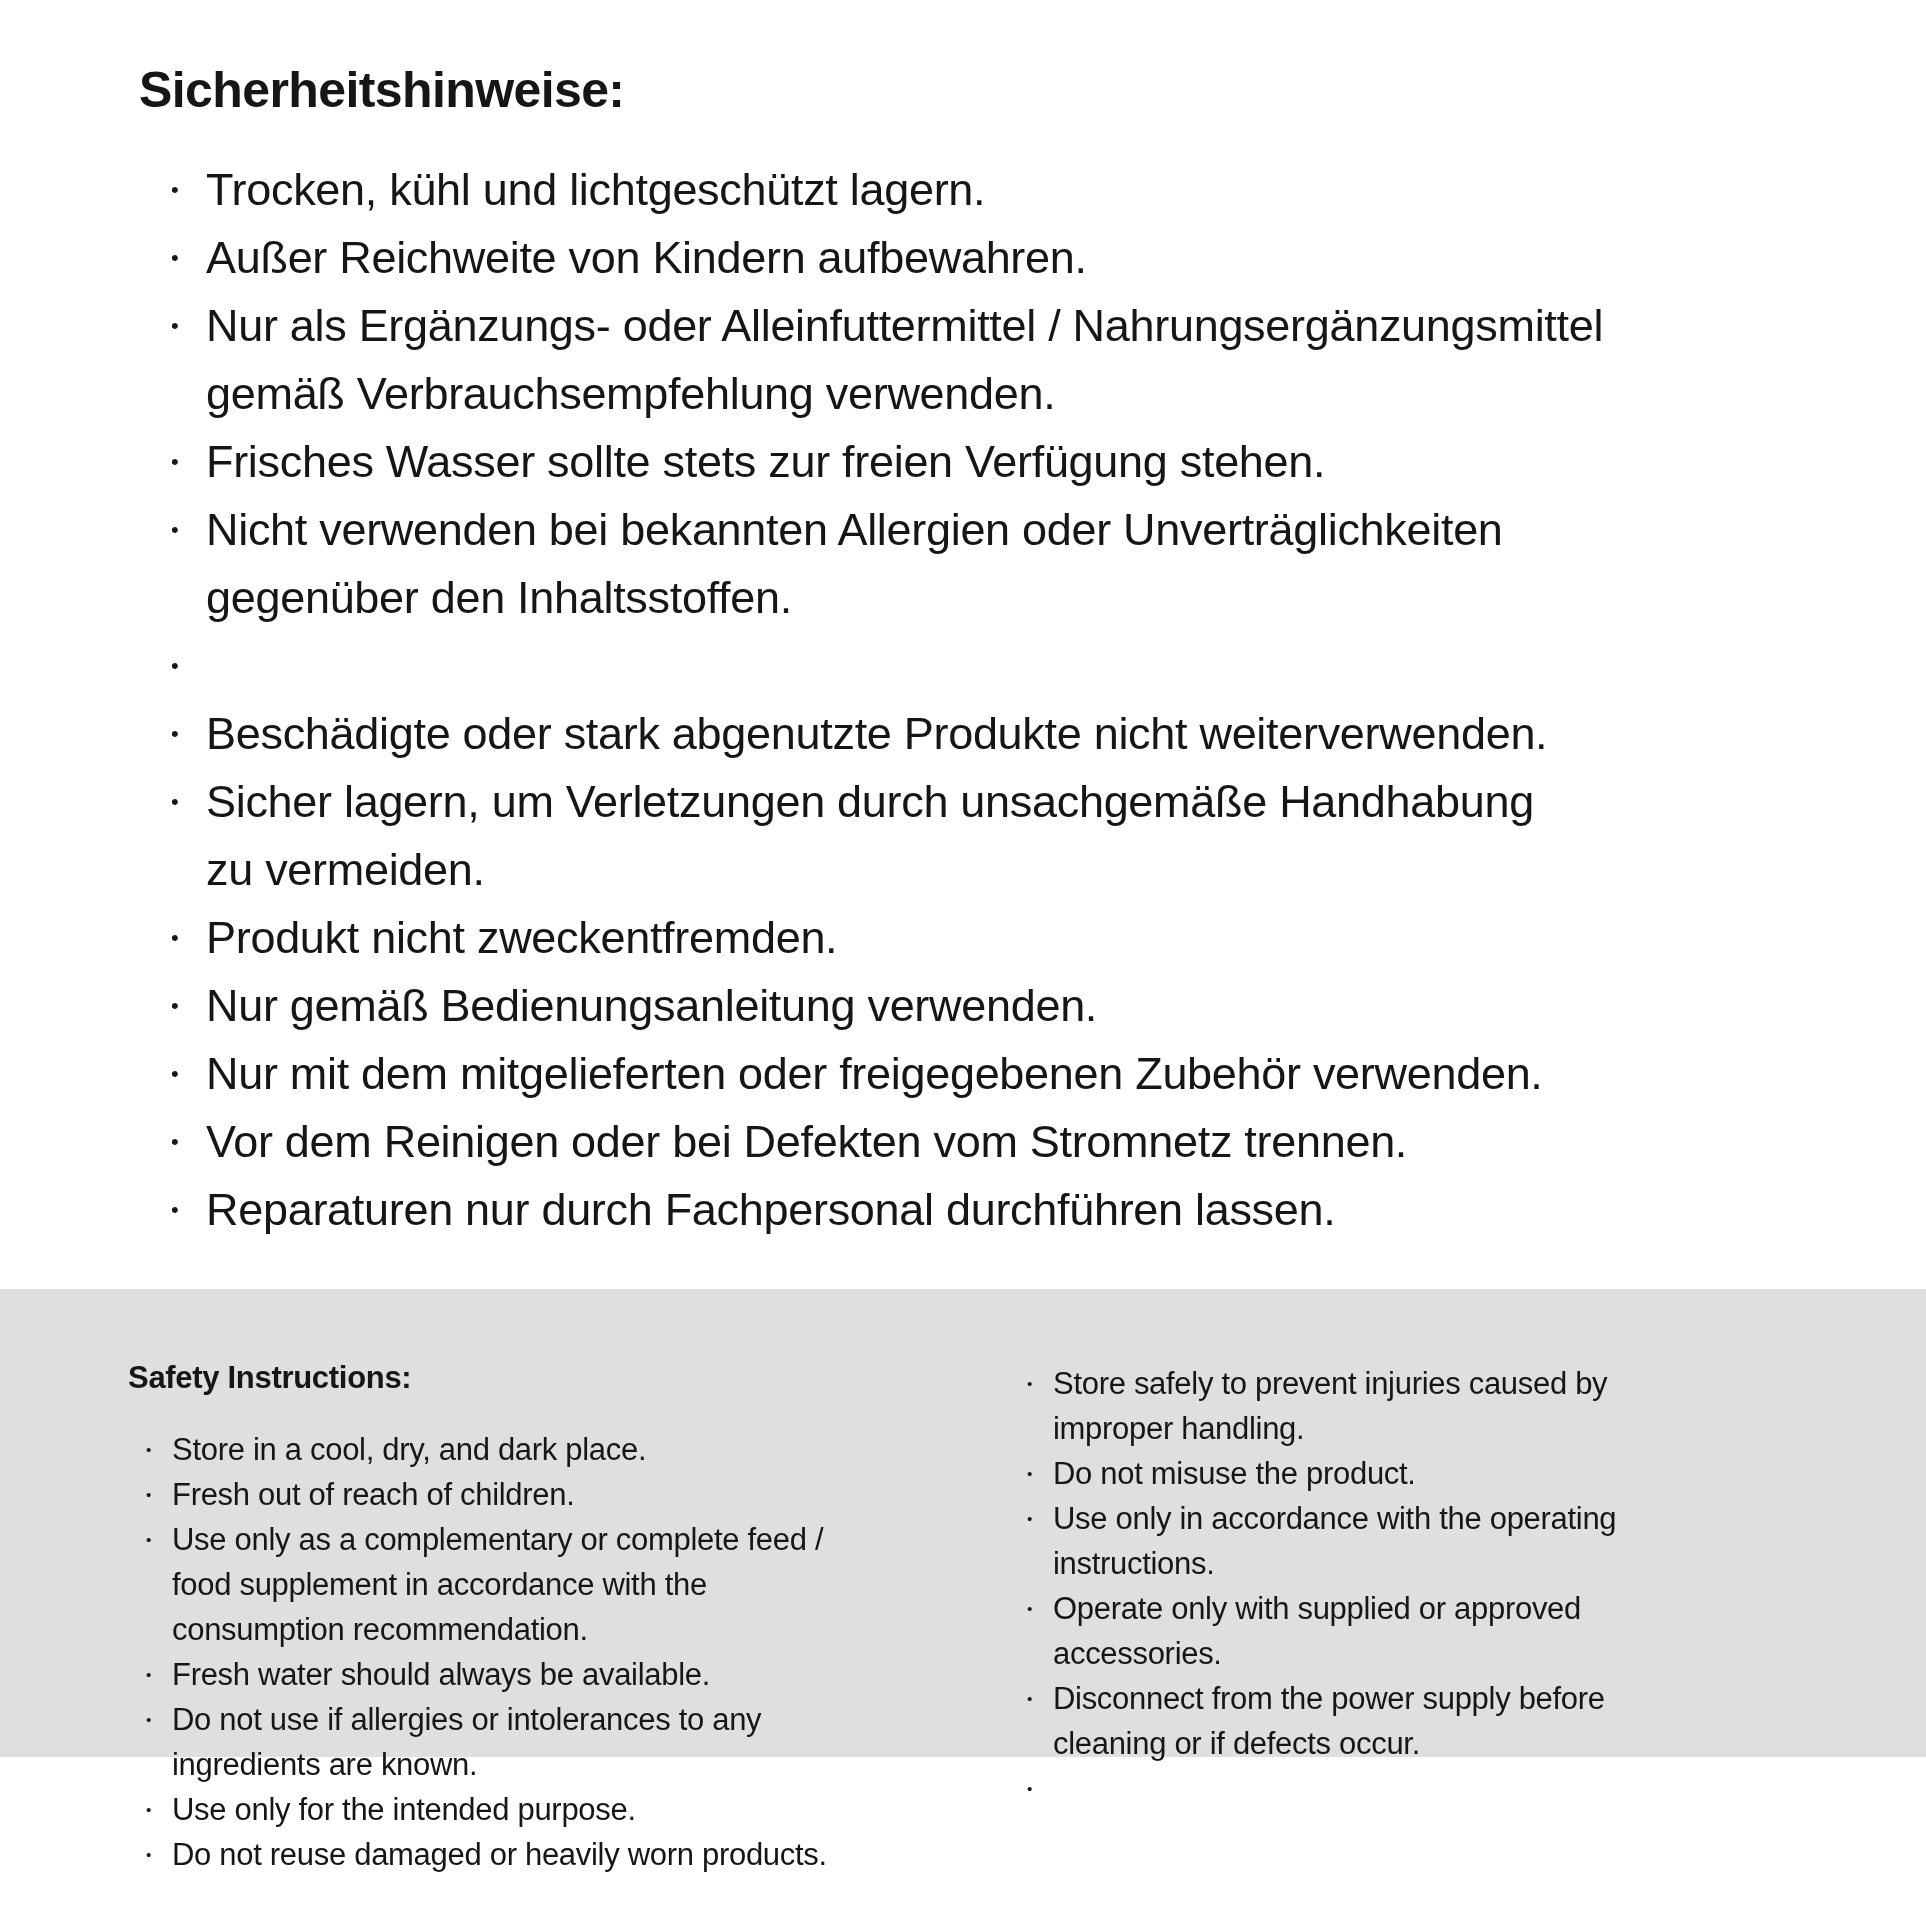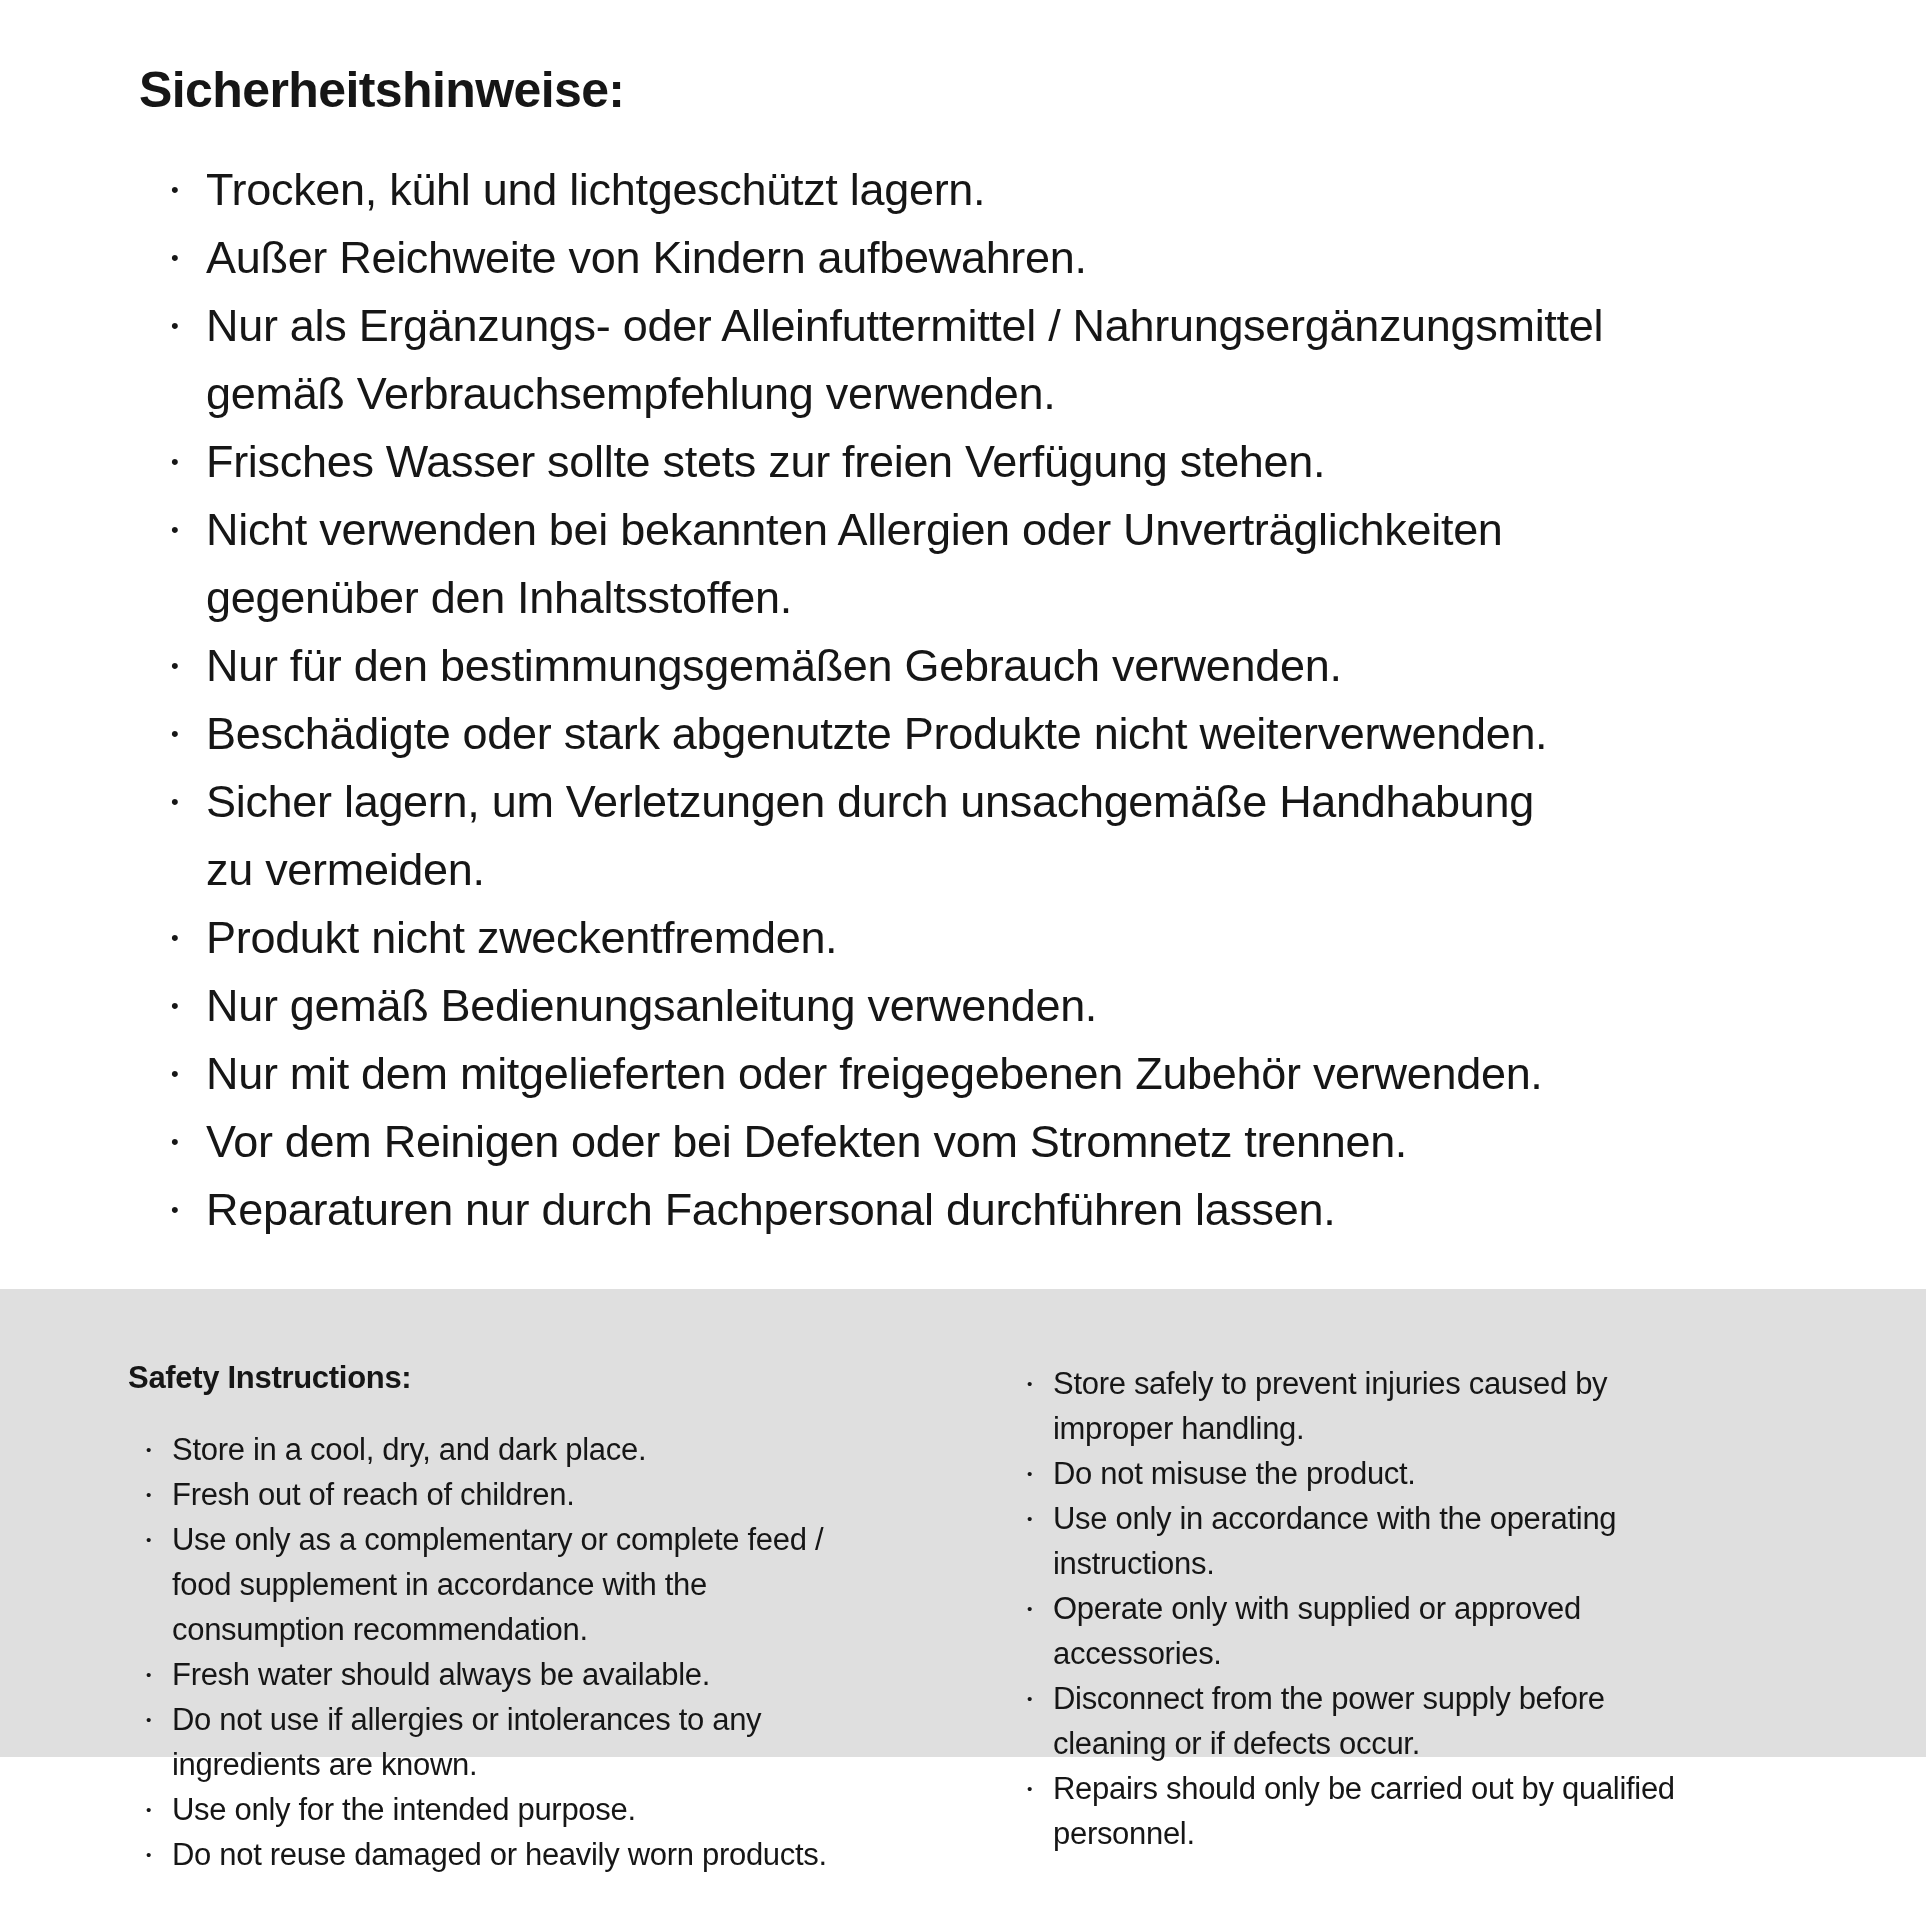--- a/index.html
+++ b/index.html
@@ -97,21 +97,20 @@
         <span class="bullet">•</span>
         <span class="item-text">Frisches Wasser sollte stets zur freien Verfügung stehen.</span>
       </li>
     <li>
         <span class="bullet">•</span>
         <span class="item-text">Nicht verwenden bei bekannten Allergien oder Unverträglichkeiten
 gegenüber den Inhaltsstoffen.</span>
       </li>
     <li>
         <span class="bullet">•</span>
-        <span class="item-text">Nur für den bestimmungsgemäßen Gebrauch verwenden.</span>
       </li>
     <li>
         <span class="bullet">•</span>
         <span class="item-text">Beschädigte oder stark abgenutzte Produkte nicht weiterverwenden.</span>
       </li>
     <li>
         <span class="bullet">•</span>
         <span class="item-text">Sicher lagern, um Verletzungen durch unsachgemäße Handhabung
 zu vermeiden.</span>
       </li>
@@ -196,19 +195,17 @@
           <span class="item-text">Operate only with supplied or approved
 accessories.</span>
         </li>
       <li>
           <span class="bullet">•</span>
           <span class="item-text">Disconnect from the power supply before
 cleaning or if defects occur.</span>
         </li>
       <li>
           <span class="bullet">•</span>
-          <span class="item-text">Repairs should only be carried out by qualified
-personnel.</span>
         </li>
     </ul>
   </div>
 </div>
 
 
 </body></html>

